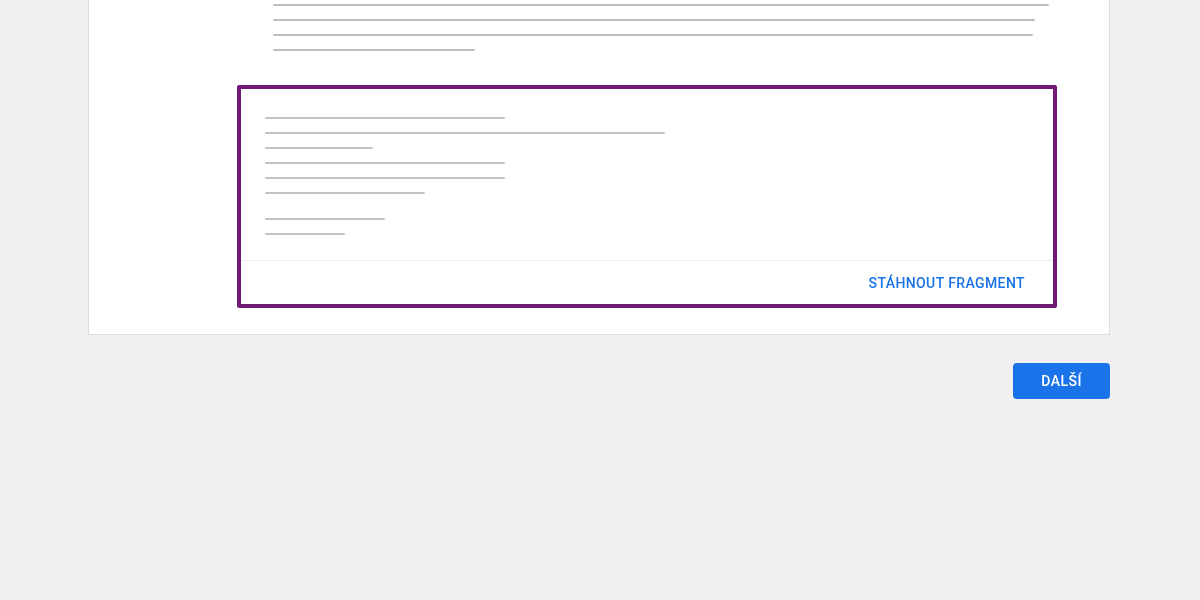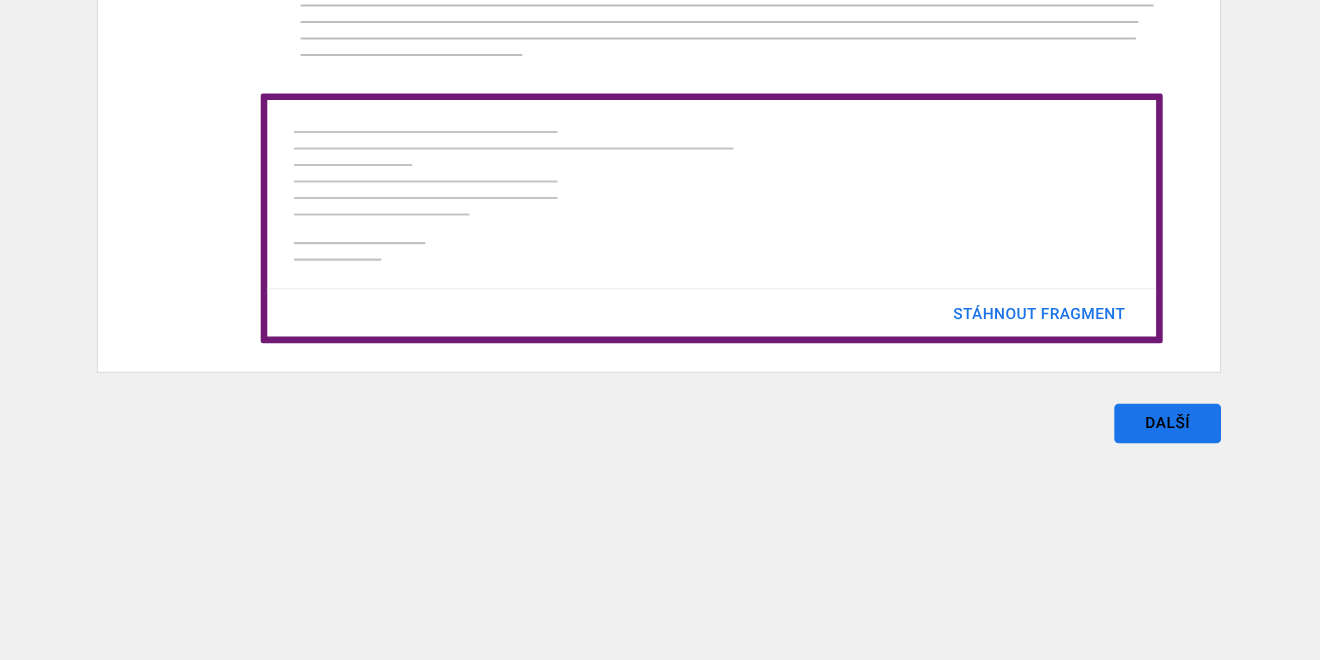--- a/index.html
+++ b/index.html
@@ -30,21 +30,21 @@
       margin-right: 12px;
       padding-top: 4px;
     }
     .skel-line {
       height: 2px;
       background: #bdbdbd;
       margin-bottom: 13px;
       border-radius: 1px;
     }
     .code-box {
-      border: 6px solid #701a75;
+      border: 4px solid #701a75;
       margin-top: 34px;
       margin-left: 100px;
       margin-right: 4px;
       border-radius: 2px;
     }
     .code-body {
       padding: 28px 24px 12px 24px;
     }
     .code-line {
       height: 2px;
@@ -67,21 +67,21 @@
       background: none;
       border: none;
       font-family: inherit;
     }
     .action-row {
       margin: 28px 90px 0 0;
       text-align: right;
     }
     .next-button {
       background: #1a73e8;
-      color: #000000;
+      color: #ffffff;
       border: none;
       font-size: 14px;
       font-weight: 500;
       letter-spacing: 0.5px;
       padding: 10px 28px;
       border-radius: 4px;
       cursor: pointer;
       font-family: inherit;
     }
   </style>

